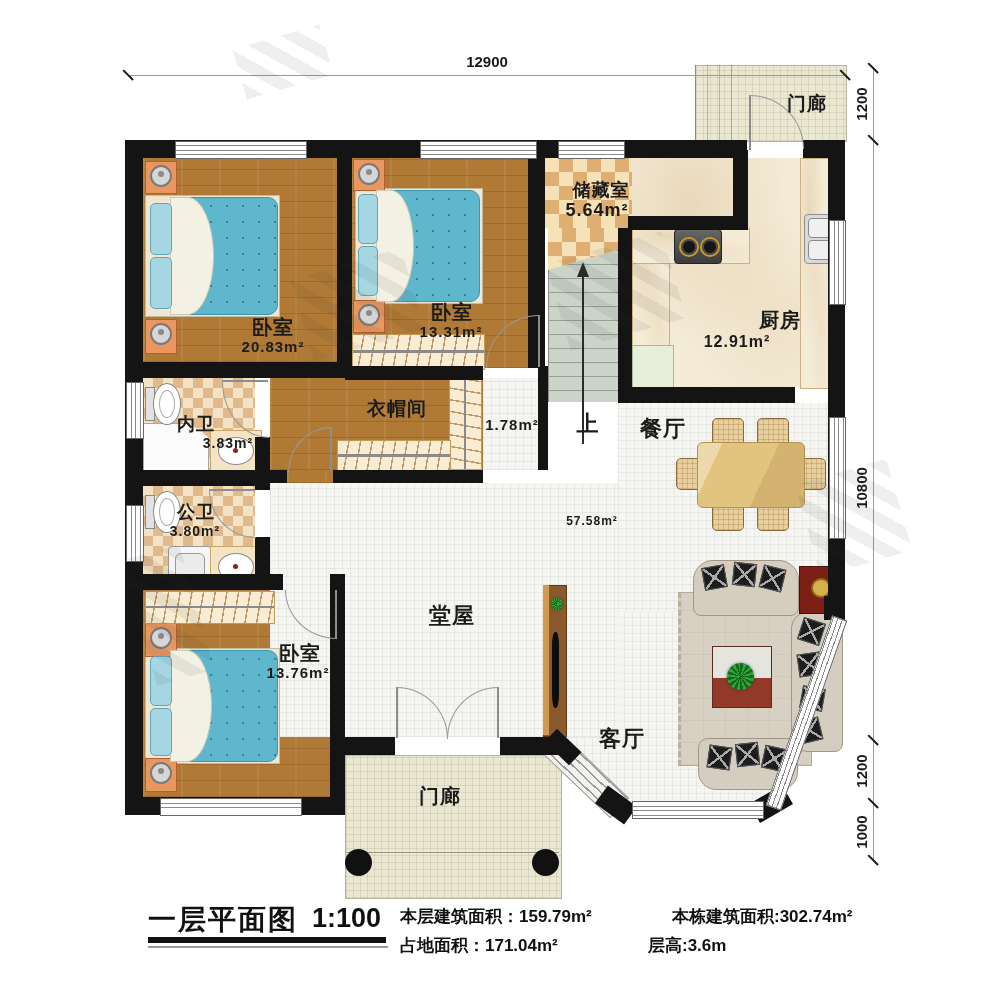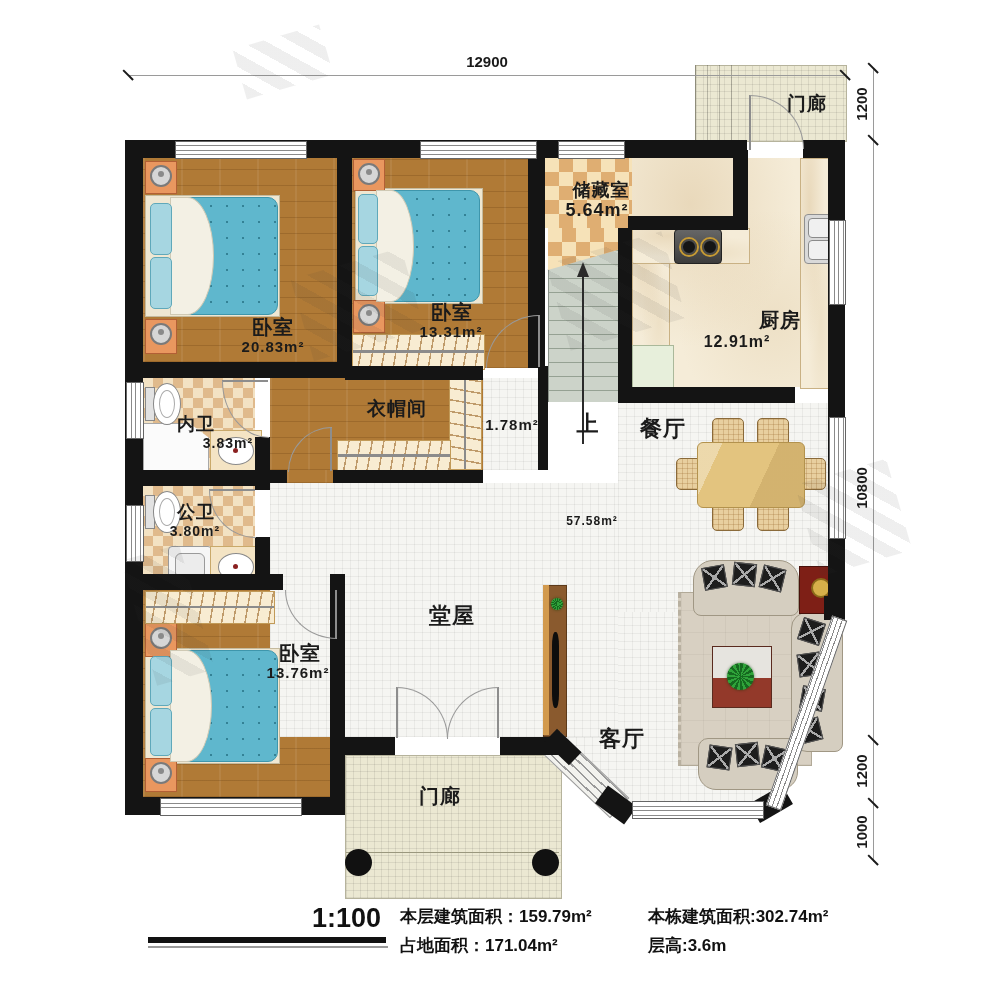--- a/index.html
+++ b/index.html
@@ -330,21 +330,22 @@
   <div class="dimtxtV" style="left:861px;top:488px;">10800</div>
   <div class="dimtxtV" style="left:861px;top:771px;">1200</div>
   <div class="dimtxtV" style="left:861px;top:832px;">1000</div>
 
   <div class="wm" style="left:300px;top:262px;width:115px;height:85px;"></div>
   <div class="wm" style="left:556px;top:246px;width:120px;height:90px;"></div>
   <div class="wm" style="left:138px;top:550px;width:60px;height:130px;"></div>
   <div class="wm" style="left:806px;top:470px;width:95px;height:95px;"></div>
   <div class="wm" style="left:238px;top:36px;width:90px;height:52px;"></div>
 
+  <div class="footer-title" style="left:148px;top:901px;font-size:28px;letter-spacing:2px;">一层平面图</div>
   <div class="footer-title" style="left:312px;top:903px;font-size:27px;">1:100</div>
   <div class="uline" style="left:148px;top:937px;width:238px;height:6px;"></div>
   <div class="uline2" style="left:148px;top:946px;width:240px;height:2px;"></div>
   <div class="footer-title" style="left:400px;top:905px;font-size:17px;">本层建筑面积：159.79m²</div>
   <div class="footer-title" style="left:400px;top:934px;font-size:17px;">占地面积：171.04m²</div>
-  <div class="footer-title" style="left:648px;top:905px;font-size:17px;">本栋建筑面积:302.74m²</div>
+  <div class="footer-title" style="left:672px;top:905px;font-size:17px;">本栋建筑面积:302.74m²</div>
   <div class="footer-title" style="left:648px;top:934px;font-size:17px;">层高:3.6m</div>
 
 </div>
 
 </body></html>

